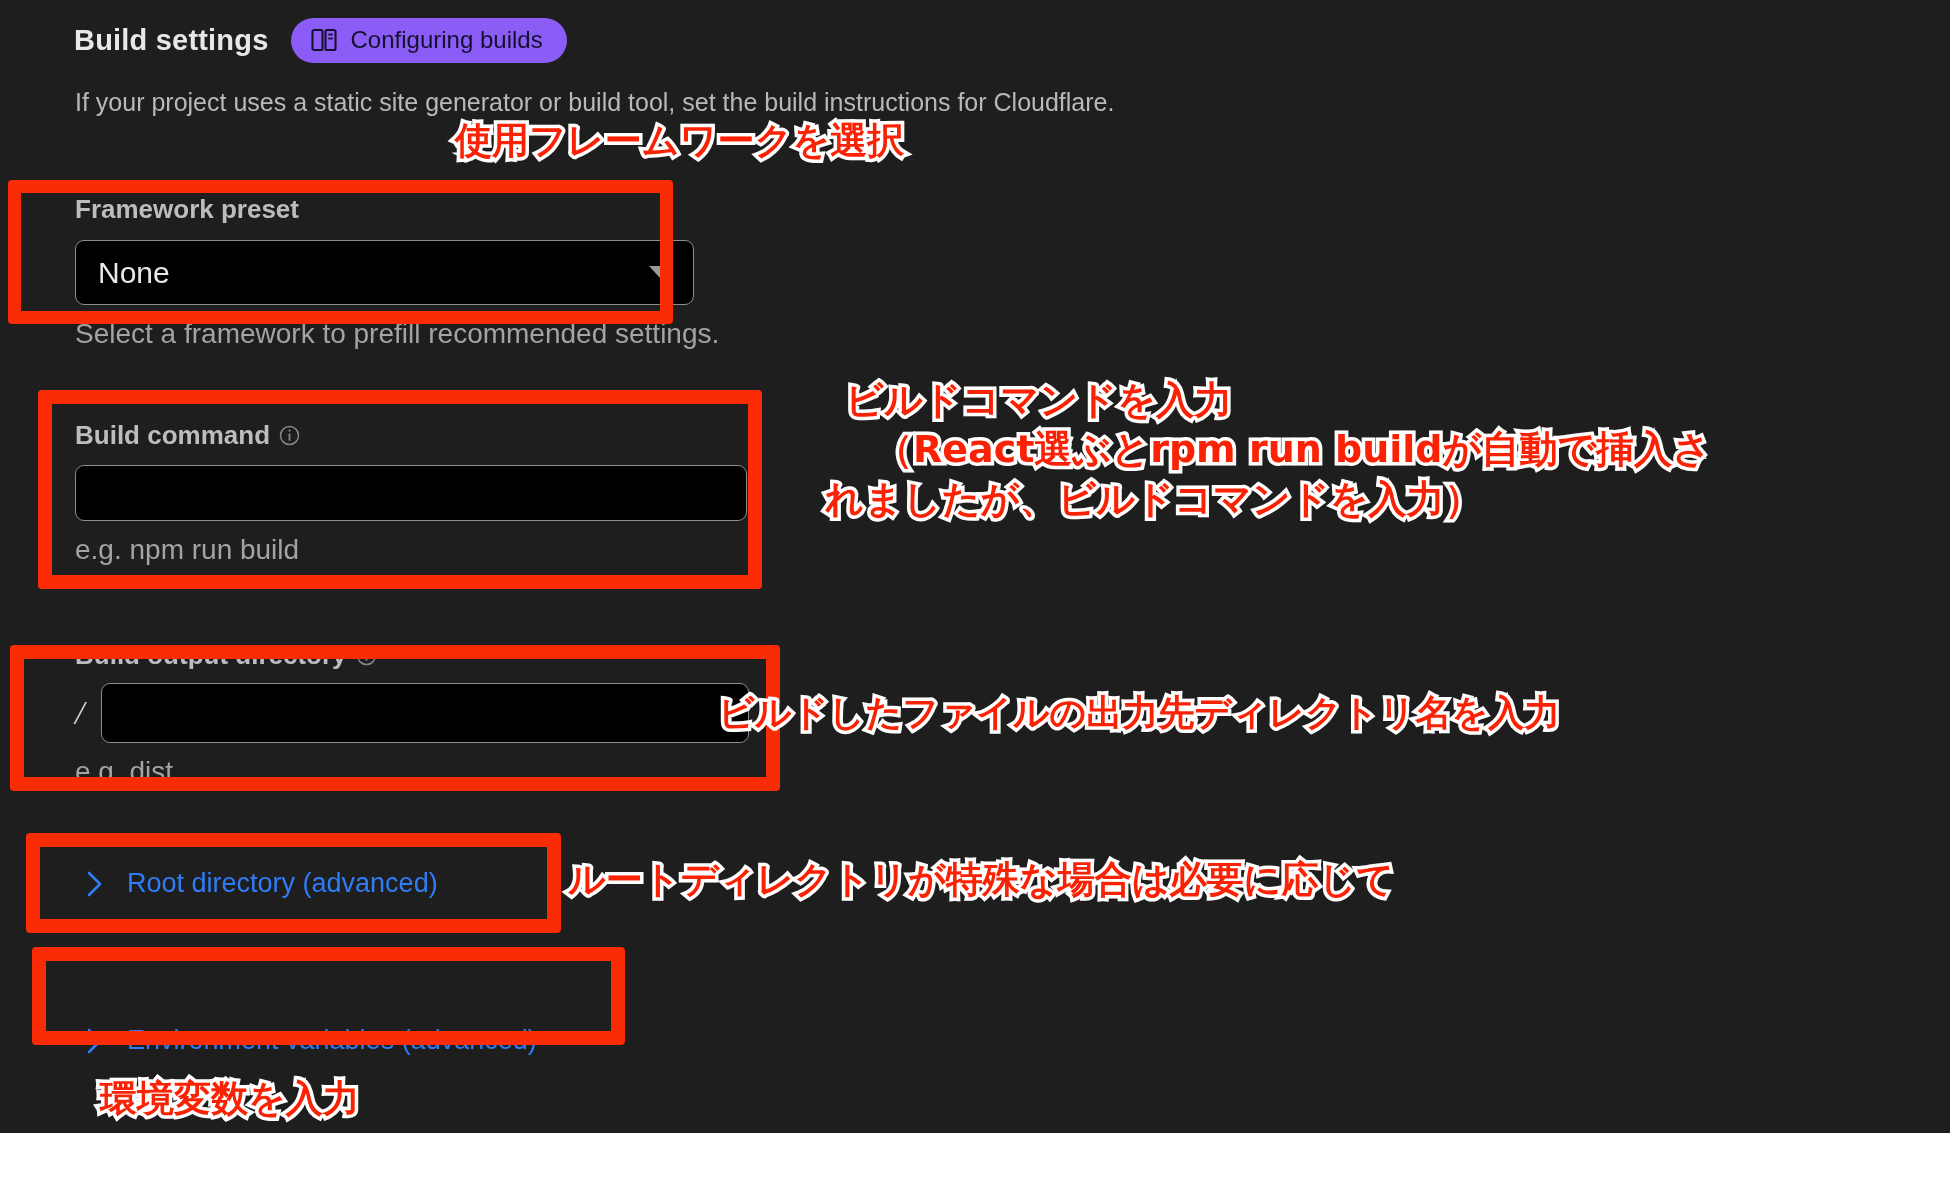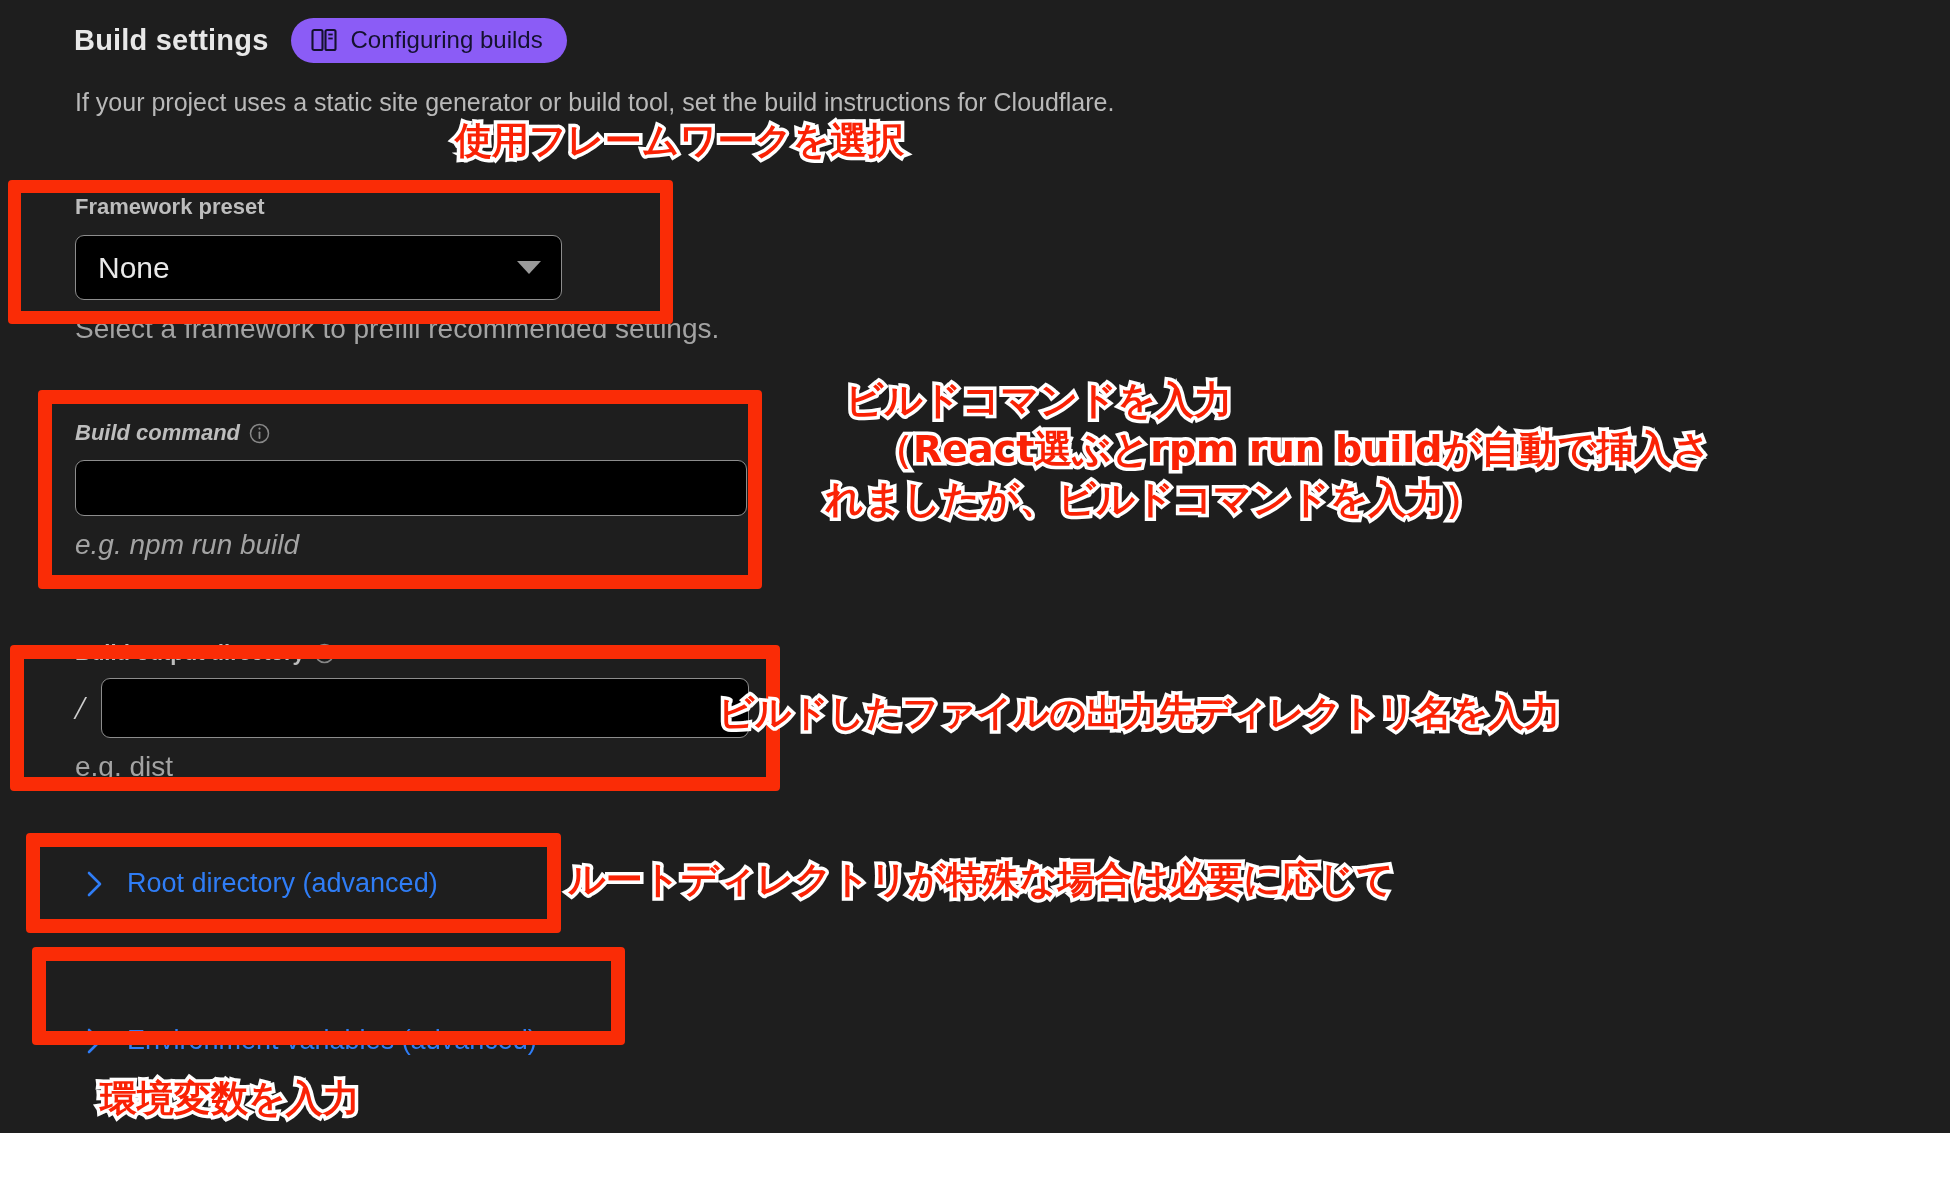--- a/index.html
+++ b/index.html
@@ -36,28 +36,28 @@
   .book-icon{display:block;width:26px;height:24px;}
 
   .page-desc{
     position:absolute;left:75px;top:88px;
     font-size:25px;color:#b9b9b9;white-space:nowrap;
   }
 
   
   .field{position:absolute;}
   .field-label{
-    font-size:22px;font-weight:700;color:#bdbdbd;
+    font-size:26px;font-weight:700;color:#bdbdbd;
     display:flex;align-items:center;gap:9px;white-space:nowrap;
   }
   .info-icon{display:block;width:21px;height:21px;opacity:.72;}
 
   .select-box{
     margin-top:15px;
-    width:487px;height:65px;
+    width:619px;height:65px;
     background:#000000;border:1px solid #8d8d8d;border-radius:9px;
     display:flex;align-items:center;justify-content:space-between;
     padding:0 20px 0 22px;box-sizing:border-box;
   }
   .select-value{font-size:30px;color:#e9e9e9;}
   .caret{width:0;height:0;border-left:12px solid transparent;border-right:12px solid transparent;border-top:13px solid #9a9a9a;}
 
   .text-input{
     margin-top:14px;
     width:672px;height:56px;
@@ -134,21 +134,21 @@
 
     <div class="field" style="left:75px;top:194px;">
       <div class="field-label">Framework preset</div>
       <div class="select-box">
         <span class="select-value">None</span>
         <span class="caret"></span>
       </div>
       <div class="helper">Select a framework to prefill recommended settings.</div>
     </div>
 
-    <div class="field" style="left:75px;top:420px;font-style:italic;">
+    <div class="field" style="left:75px;top:420px;">
       <div class="field-label">
         <span>Build command</span>
         <span>
           <svg class="info-icon" viewBox="0 0 21 21" fill="none" xmlns="http://www.w3.org/2000/svg">
             <circle cx="10.5" cy="10.5" r="9" stroke="#b0b0b0" stroke-width="1.5"></circle>
             <circle cx="10.5" cy="5.6" r="1.1" fill="#b0b0b0"></circle>
             <rect x="9.6" y="8.4" width="1.8" height="7.6" rx="0.8" fill="#b0b0b0"></rect>
           </svg>
         </span>
       </div>

